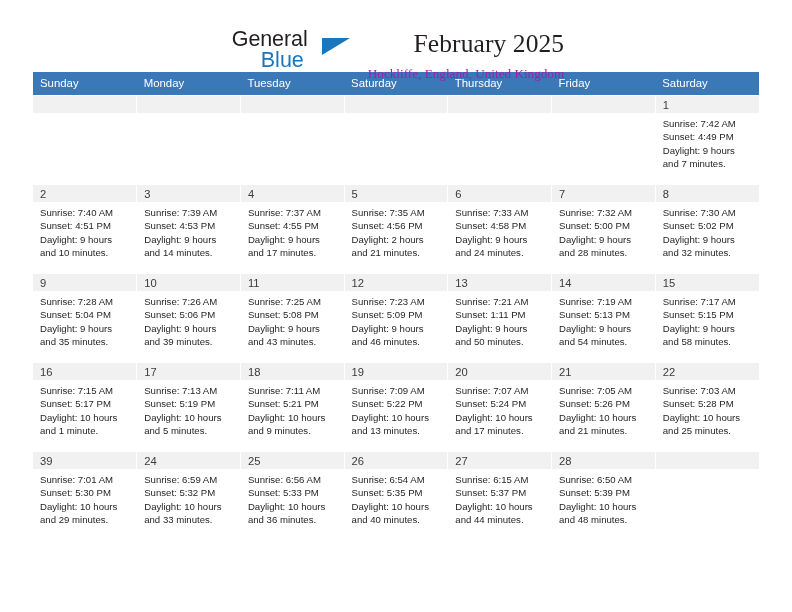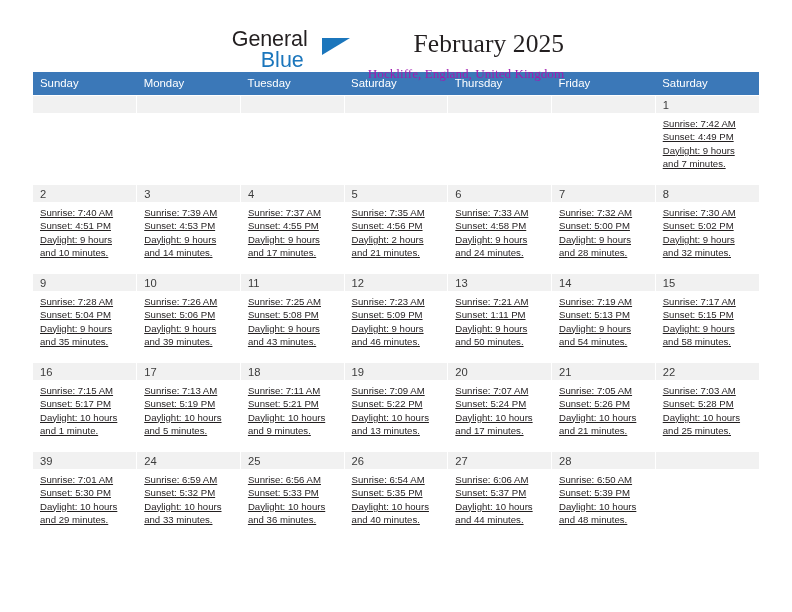--- a/index.html
+++ b/index.html
@@ -101,21 +101,20 @@
     color: #3b3b3b;
     padding: 1px 0 0 7px;
     line-height: 16px;
   }
   .cell-empty .daynum-bar { background: #f1f1f1; }
   .cell-body {
     padding: 4px 6px 0 7px;
     font-size: 9.6px;
     line-height: 13.3px;
     color: #231f20;
-    text-decoration: underline;
   }
   .cell-body div { white-space: nowrap; }
   .cell-body .wrap { white-space: normal; }
   .row-sep td {
     border-top: 1px solid #d5d5d5;
   }
   .calendar tbody tr:first-child td { border-top: 1px solid #ffffff; }
 </style>
 </head>
 <body>
@@ -378,21 +377,21 @@
             <div class="daynum-bar">26</div>
             <div class="cell-body">
               <div>Sunrise: 6:54 AM</div>
               <div>Sunset: 5:35 PM</div>
               <div class="wrap">Daylight: 10 hours and 40 minutes.</div>
             </div>
           </td>
           <td>
             <div class="daynum-bar">27</div>
             <div class="cell-body">
-              <div>Sunrise: 6:06 AM</div>
+              <div>Sunrise: 6:15 AM</div>
               <div>Sunset: 5:37 PM</div>
               <div class="wrap">Daylight: 10 hours and 44 minutes.</div>
             </div>
           </td>
           <td>
             <div class="daynum-bar">28</div>
             <div class="cell-body">
               <div>Sunrise: 6:50 AM</div>
               <div>Sunset: 5:39 PM</div>
               <div class="wrap">Daylight: 10 hours and 48 minutes.</div>

